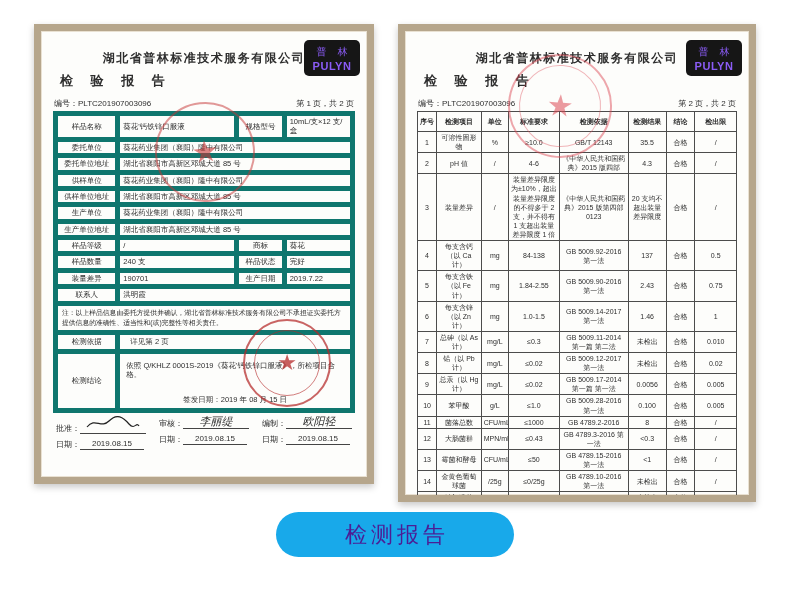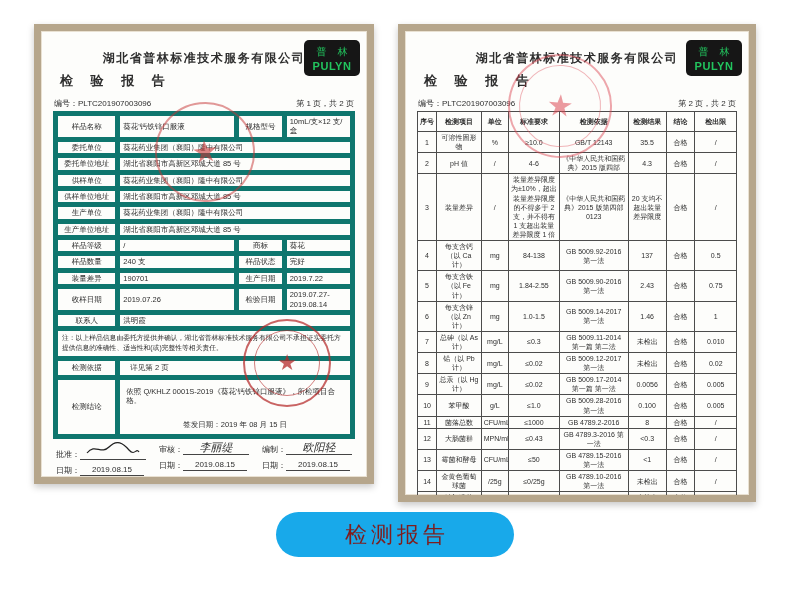--- a/index.html
+++ b/index.html
@@ -13,21 +13,21 @@
     position:absolute; background:#fdfdfb;
     border:7px solid #b6a68c;
     box-shadow:0 3px 7px rgba(0,0,0,.22), inset 0 0 0 1px #e9e1d2;
   }
   .doc1 { left:34px; top:24px; width:340px; height:460px; }
   .doc2 { left:398px; top:24px; width:358px; height:478px; }
   .doc-inner { position:relative; width:100%; height:100%; padding:10px 12px; overflow:hidden; }
 
   .logo {
     position:absolute; top:9px; right:7px; width:56px; height:36px;
-    background:#161616; border-radius:5px; color:#22c55e;
+    background:#161616; border-radius:5px; color:#8b5cf6;
     display:flex; flex-direction:column; align-items:center; justify-content:center; gap:1px;
   }
   .logo-cn { font-size:10px; letter-spacing:4px; text-indent:4px; }
   .logo-en { font-size:11px; font-weight:bold; letter-spacing:.5px; }
 
   .company { text-align:center; font-weight:bold; font-size:12px; letter-spacing:1.5px; margin-top:9px; }
   .doc-title { text-align:left; font-weight:bold; font-size:13px; letter-spacing:7px; text-indent:7px; margin-top:5px; }
   .meta { display:flex; justify-content:space-between; align-items:flex-end; font-size:8px; margin:8px 1px 2px; }
 
   table { width:100%; border-collapse:collapse; table-layout:fixed; }
@@ -68,21 +68,21 @@
   
   .results-table { font-size:7px; margin-top:2px; }
   .results-table th, .results-table td {
     border:1px solid #4c4c4c; padding:1px 2px; text-align:center; line-height:1.3; overflow:hidden;
   }
   .results-table th { font-weight:bold; height:20px; }
 
   
   .cta {
     position:absolute; left:276px; top:512px; width:238px; height:45px; border-radius:23px;
-    background:#18a9ea; color:#7f1d1d; display:flex; align-items:center; justify-content:center;
+    background:#18a9ea; color:#4c1d95; display:flex; align-items:center; justify-content:center;
     font-size:22px; letter-spacing:4px; text-indent:4px; cursor:pointer;
   }
 </style>
 </head>
 <body>
 
 <div class="page">
 
   <div class="doc doc1">
     <div class="doc-inner">
@@ -144,26 +144,20 @@
               <td class="lbl">样品数量</td>
               <td class="val">240 支</td>
               <td class="lbl">样品状态</td>
               <td class="val">完好</td>
             </tr>
             <tr>
               <td class="lbl">装量差异</td>
               <td class="val">190701</td>
               <td class="lbl">生产日期</td>
               <td class="val">2019.7.22</td>
-            </tr>
-            <tr>
-              <td class="lbl">收样日期</td>
-              <td class="val">2019.07.26</td>
-              <td class="lbl">检验日期</td>
-              <td class="val">2019.07.27-2019.08.14</td>
             </tr>
             <tr>
               <td class="lbl">联系人</td>
               <td class="val" colspan="3">洪明霞</td>
             </tr>
             <tr>
               <td class="note" colspan="4">注：以上样品信息由委托方提供并确认，湖北省普林标准技术服务有限公司不承担证实委托方提供信息的准确性、适当性和(或)完整性等相关责任。</td>
             </tr>
             <tr>
               <td class="lbl">检测依据</td>

